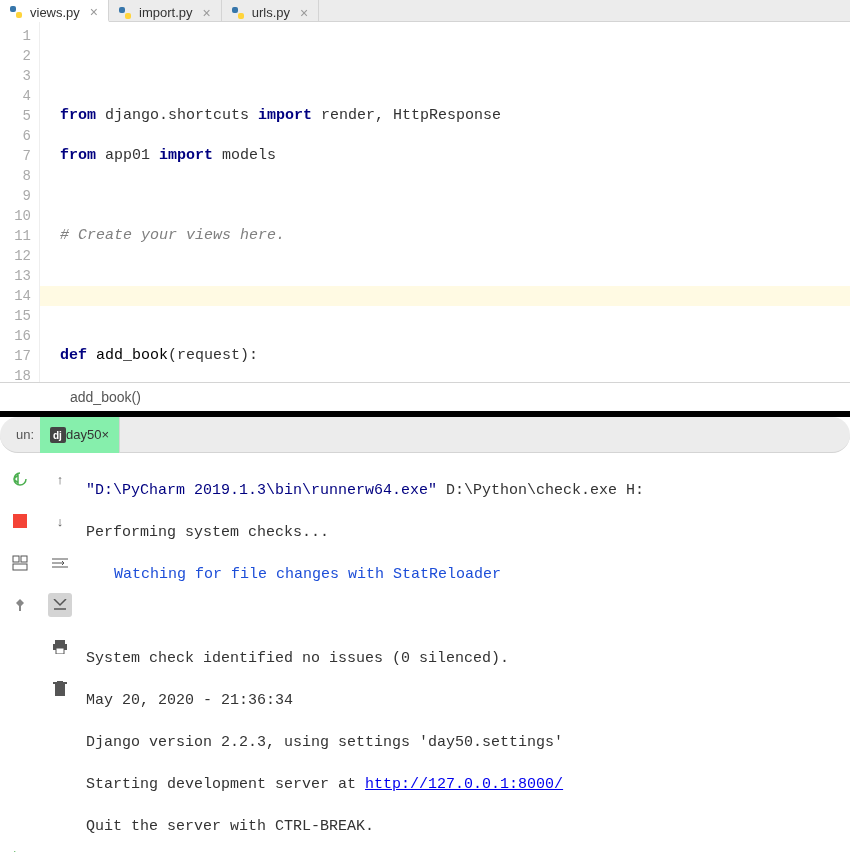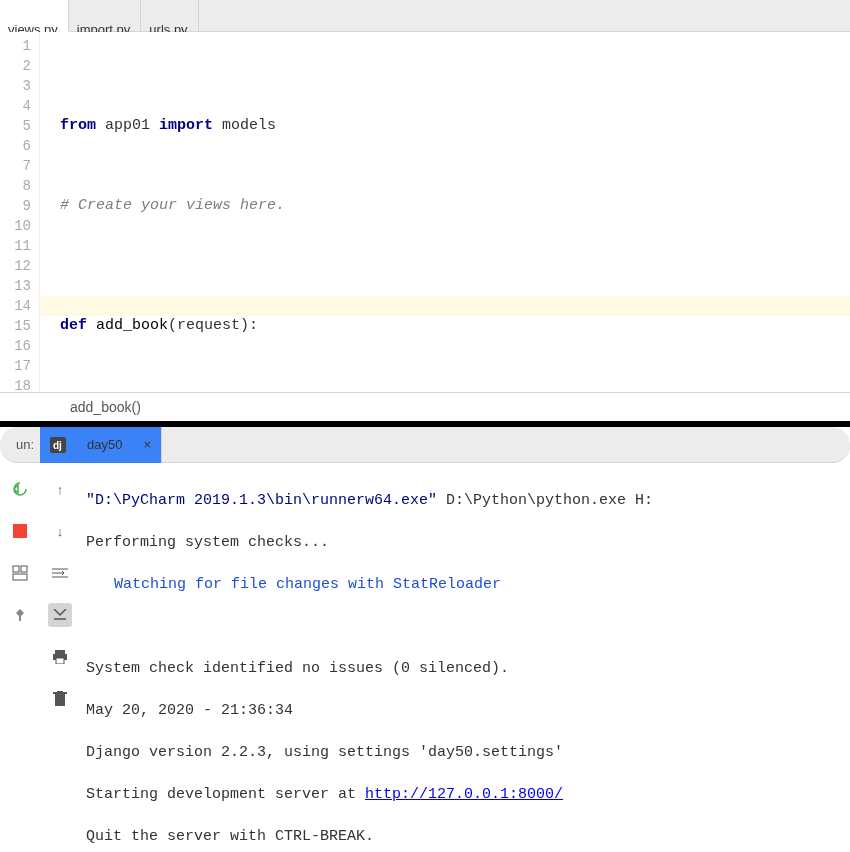--- a/index.html
+++ b/index.html
@@ -17,26 +17,25 @@
 .tabs-bar {
   display: flex;
   background: #ececec;
   border-bottom: 1px solid #d4d4d4;
   height: 32px;
   align-items: stretch;
 }
 .tab {
   display: flex;
   align-items: center;
-  padding: 16px 10px 0 8px;
+  padding: 4px 10px 0 8px;
   border-right: 1px solid #d4d4d4;
   background: #ececec;
   gap: 6px;
   cursor: default;
-  flex-direction: column;
 }
 .tab.selected {
   background: #fff;
   border-bottom: 2px solid #fff;
   margin-bottom: -1px;
 }
 .tab .icon-py {
   width: 16px; height: 16px;
 }
 .tab .close-x {
@@ -102,25 +101,25 @@
 }
 .run-label {
   width: 40px;
   text-align: right;
   padding-right: 6px;
   color: #555;
 }
 .run-tab {
   display: flex;
   align-items: center;
-  background: #3b82f6;
+  background: #86efac;
   height: 36px;
   padding: 0 10px;
   border-right: 1px solid #d4d4d4;
-  gap: 21px;
+  gap: 0;
 }
 .run-panel {
   display: flex;
   flex: 1;
   background: #fff;
 }
 .run-toolcol {
   width: 40px;
   background: #fff;
   display: flex;
@@ -205,20 +204,21 @@
     <div>14</div>
     <div>15</div>
     <div>16</div>
     <div>17</div>
     <div>18</div>
 
   </div>
   <div class="code">
     <div class="highlight-line" style="top:264px;"></div>
     <div class="content">
+<div class="line"><span class="kw">from</span> django.shortcuts <span class="kw">import</span> render, HttpResponse</div>
 <div class="line"><span class="kw">from</span> app01 <span class="kw">import</span> models</div>
 <div class="line"></div>
 <div class="line"><span class="cmt"># Create your views here.</span></div>
 <div class="line"></div>
 <div class="line"></div>
 <div class="line"><span class="kw">def </span><span class="fn">add_book</span>(request):</div>
 
 
 
 
@@ -303,21 +303,21 @@
       </div>
     <div class="tool-btn">
         <svg width="14" height="16" viewBox="0 0 14 16">
           <rect x="2" y="3" width="10" height="12" fill="#555"></rect>
           <rect x="0" y="1" width="14" height="2" fill="#555"></rect>
           <rect x="4" y="0" width="6" height="1" fill="#555"></rect>
         </svg>
       </div>
   </div>
   <div class="console">
-<div><span class="navy">"D:\PyCharm 2019.1.3\bin\runnerw64.exe" </span><span>D:\Python\python.exe H:</span></div>
+<div><span class="navy">"D:\PyCharm 2019.1.3\bin\runnerw64.exe" </span><span>D:\Python\check.exe H:</span></div>
 <div>Performing system checks...</div>
 <div class="maroon">Watching for file changes with StatReloader</div>
 <div> </div>
 <div>System check identified no issues (0 silenced).</div>
 <div>May 20, 2020 - 21:36:34</div>
 <div>Django version 2.2.3, using settings 'day50.settings'</div>
 <div><span>Starting development server at </span><a>http://127.0.0.1:8000/</a></div>
 <div>Quit the server with CTRL-BREAK.</div>
   </div>
 </div>

